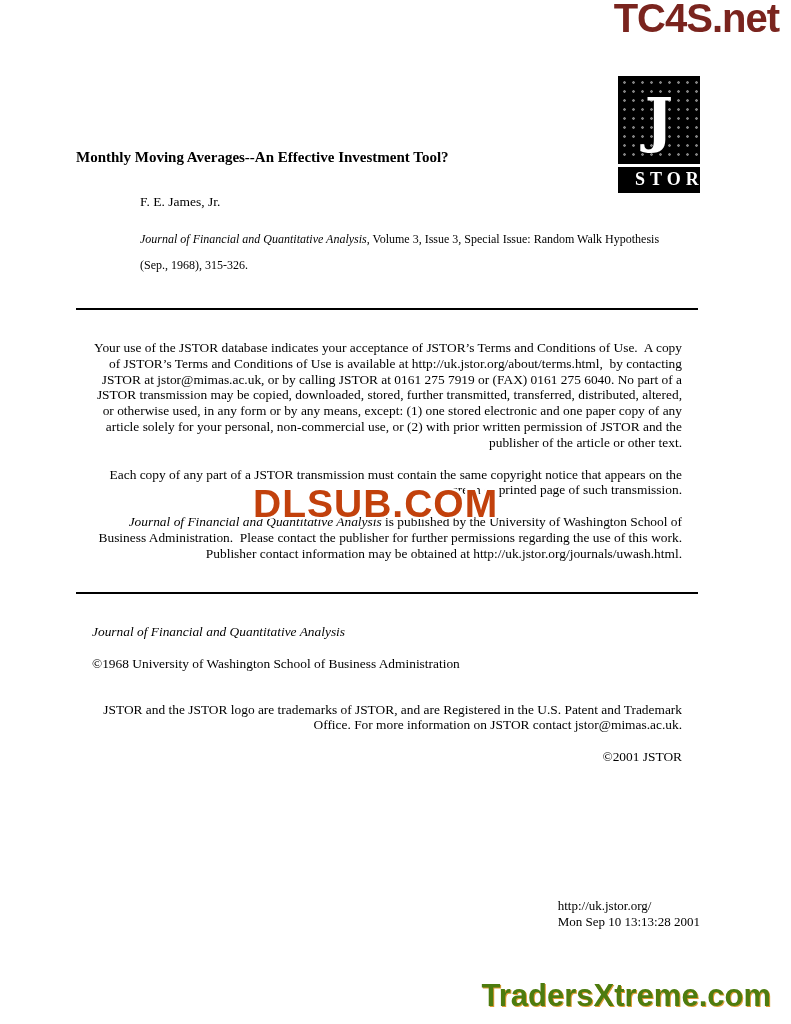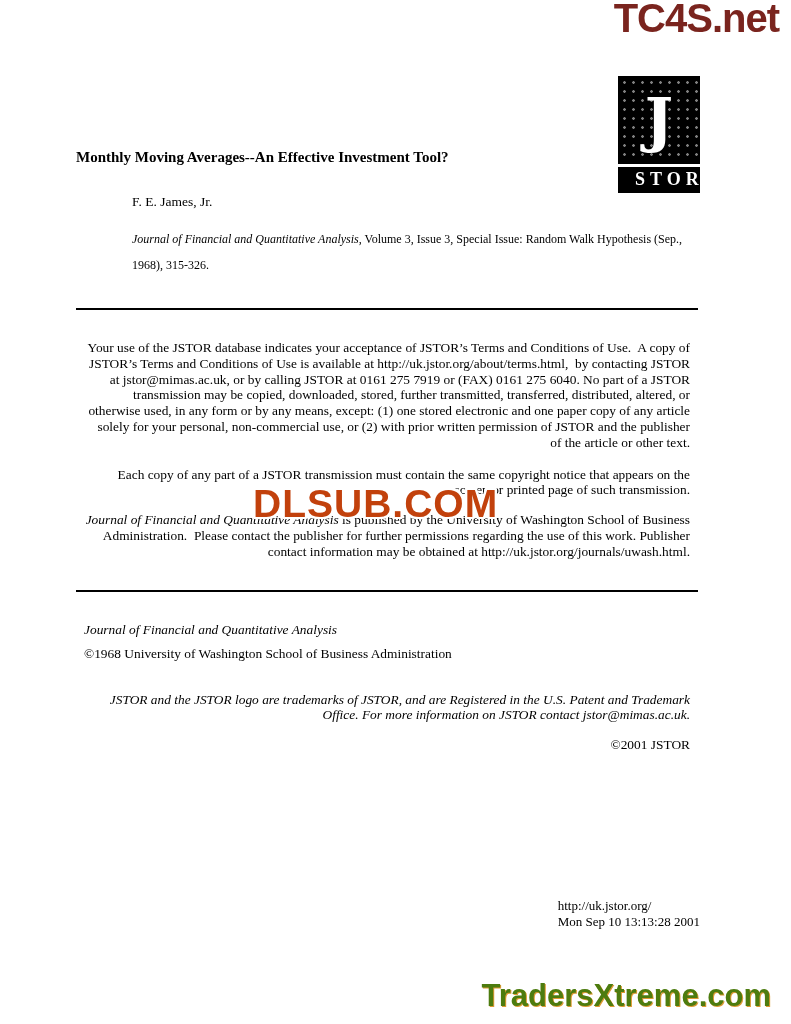--- a/index.html
+++ b/index.html
@@ -86,21 +86,21 @@
     padding: 2px 0 3px 12px;
   }
 
   
   .main {
     position: absolute;
     left: 76px;
     right: 93px;
     top: 148px;
   }
-  .main p { margin: 8px; }
+  .main p { margin: 16px; }
   h1.title {
     margin: 0;
     font-size: 15px;
     font-weight: bold;
     line-height: 18px;
   }
   .indent { margin-left: 48px; }
   .author {
     margin-top: 28px !important;
     font-size: 13.5px;
@@ -128,21 +128,21 @@
   .p-publisher { margin-top: 14px !important; }
   .footer-journal {
     margin-top: 30px !important;
     font-size: 13.4px;
     line-height: 16px;
   }
   .footer-copyright {
     font-size: 13.4px;
     line-height: 16px;
   }
-  .p-trademark { margin-top: 30px !important; font-style: italic; }
+  .p-trademark { margin-top: 30px !important; }
   .p-2001 { margin-top: 14px !important; }
 
   
   .stamp {
     position: absolute;
     right: 91px;
     top: 898px;
     text-align: left;
     font-size: 13px;
     line-height: 16px;

